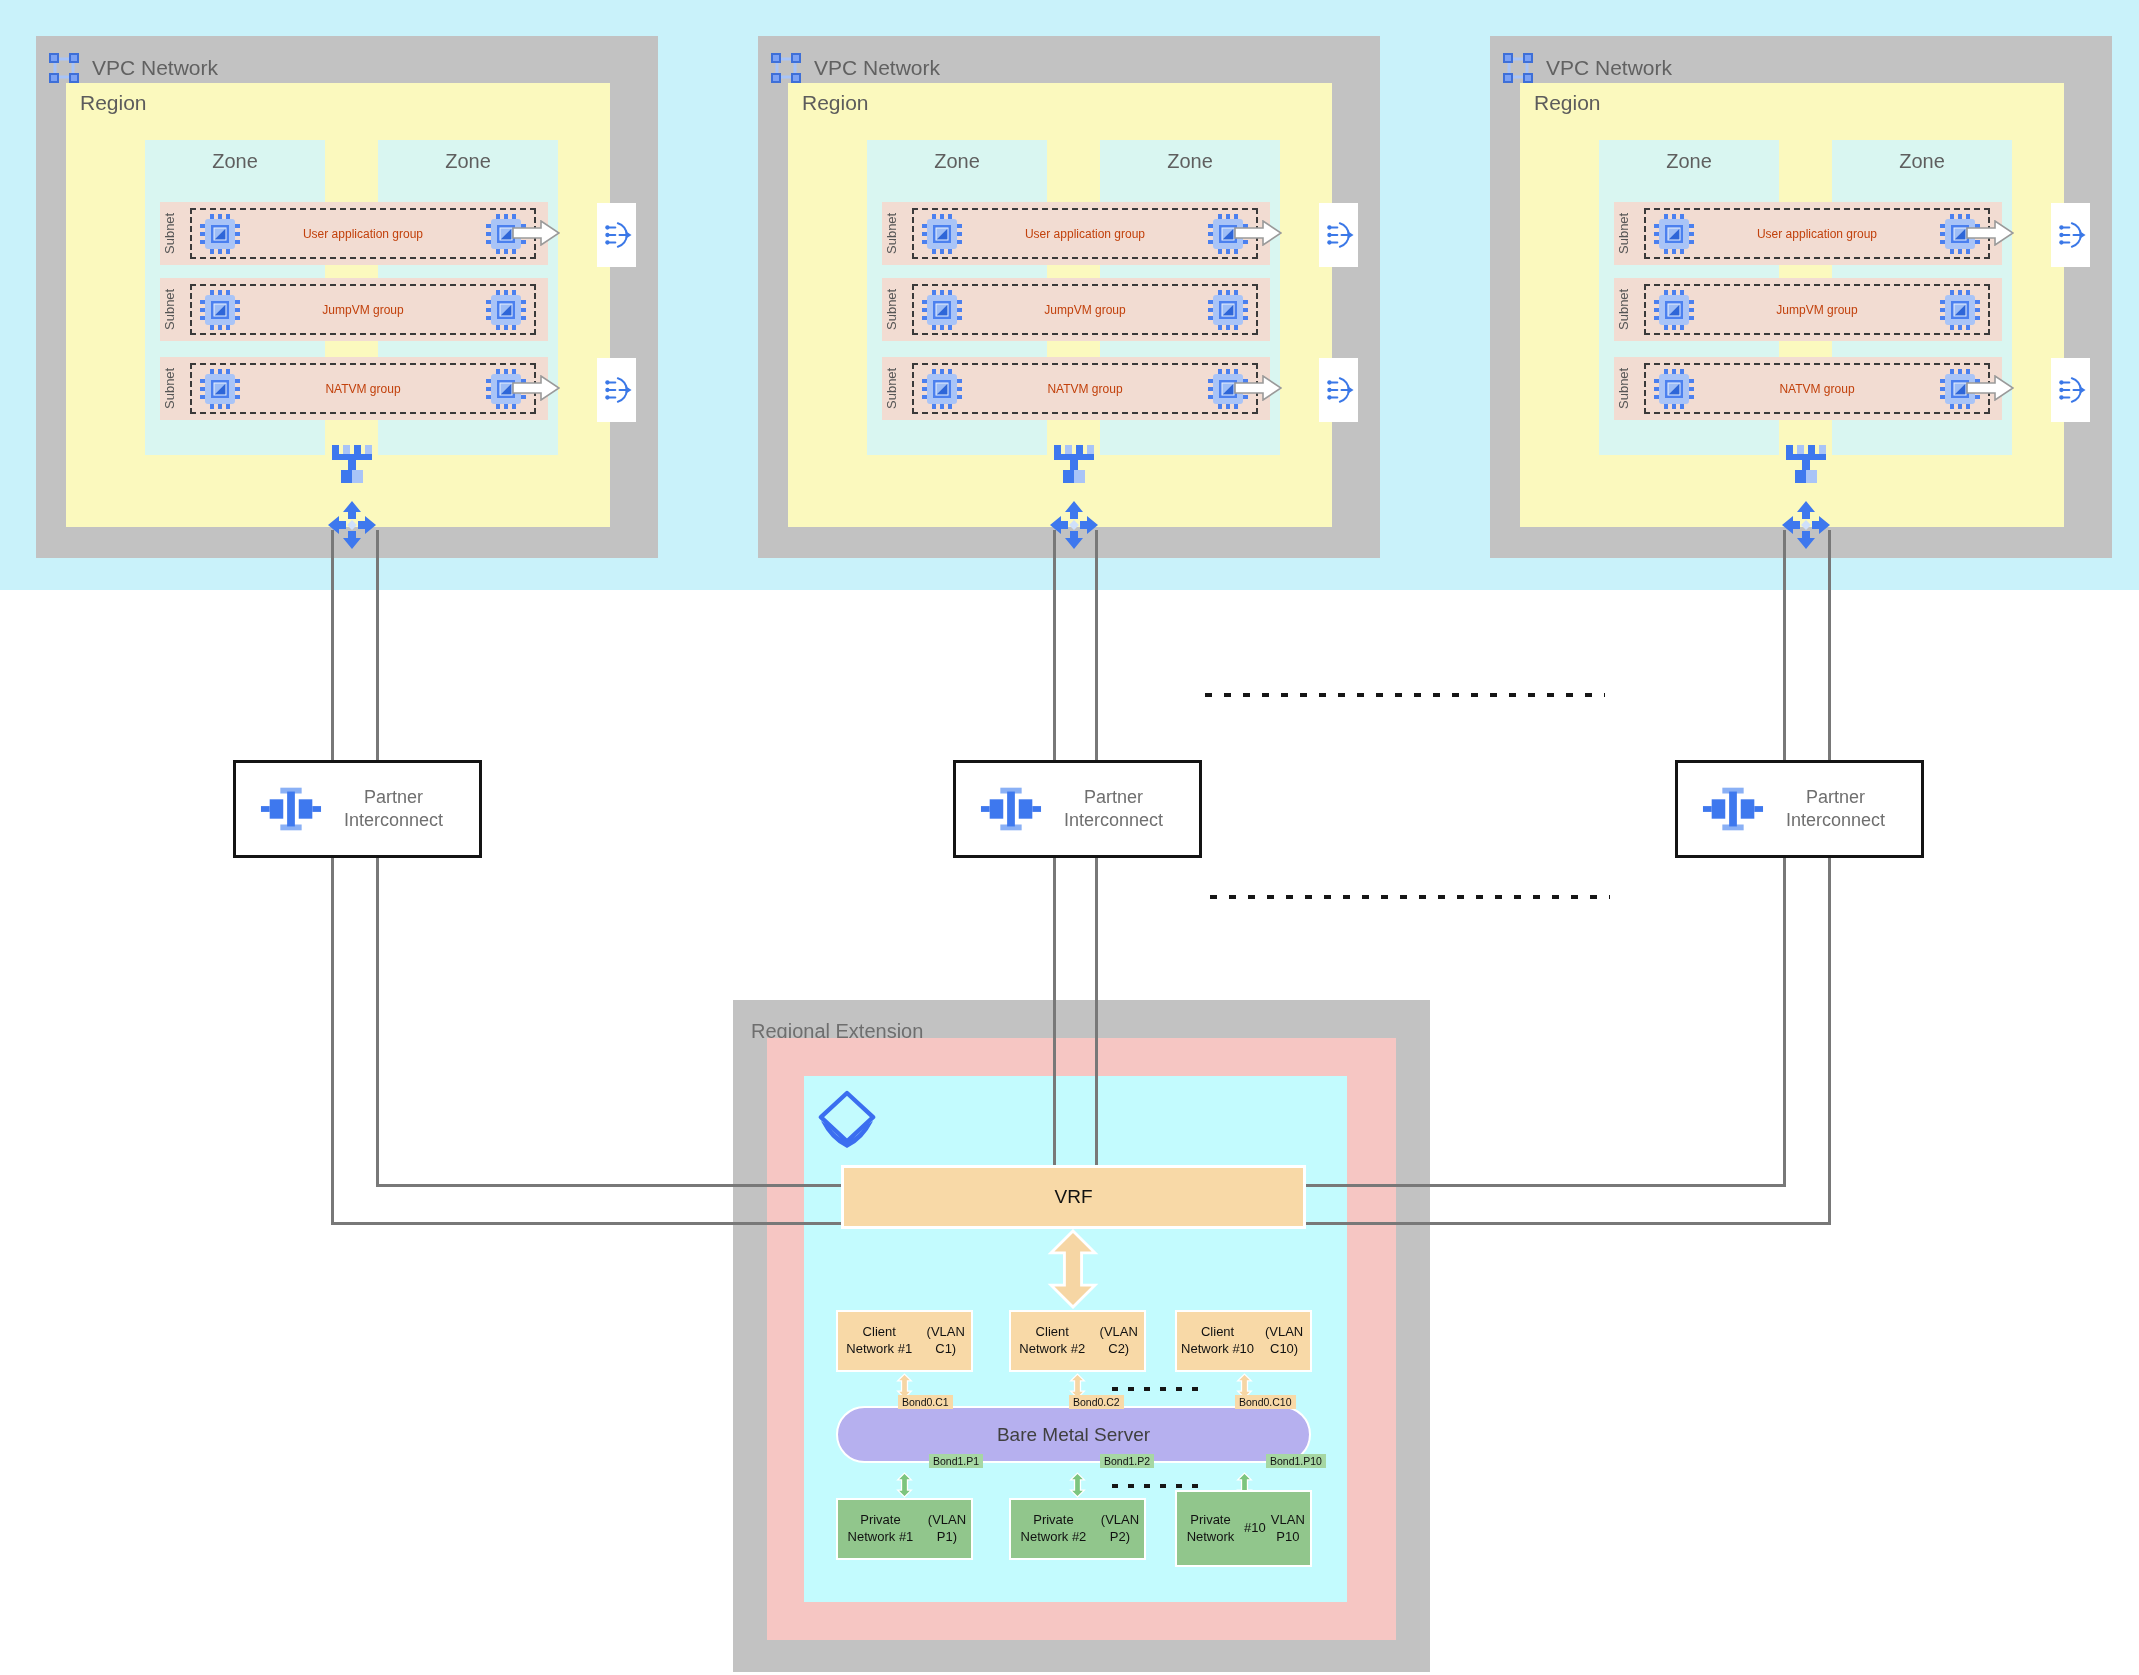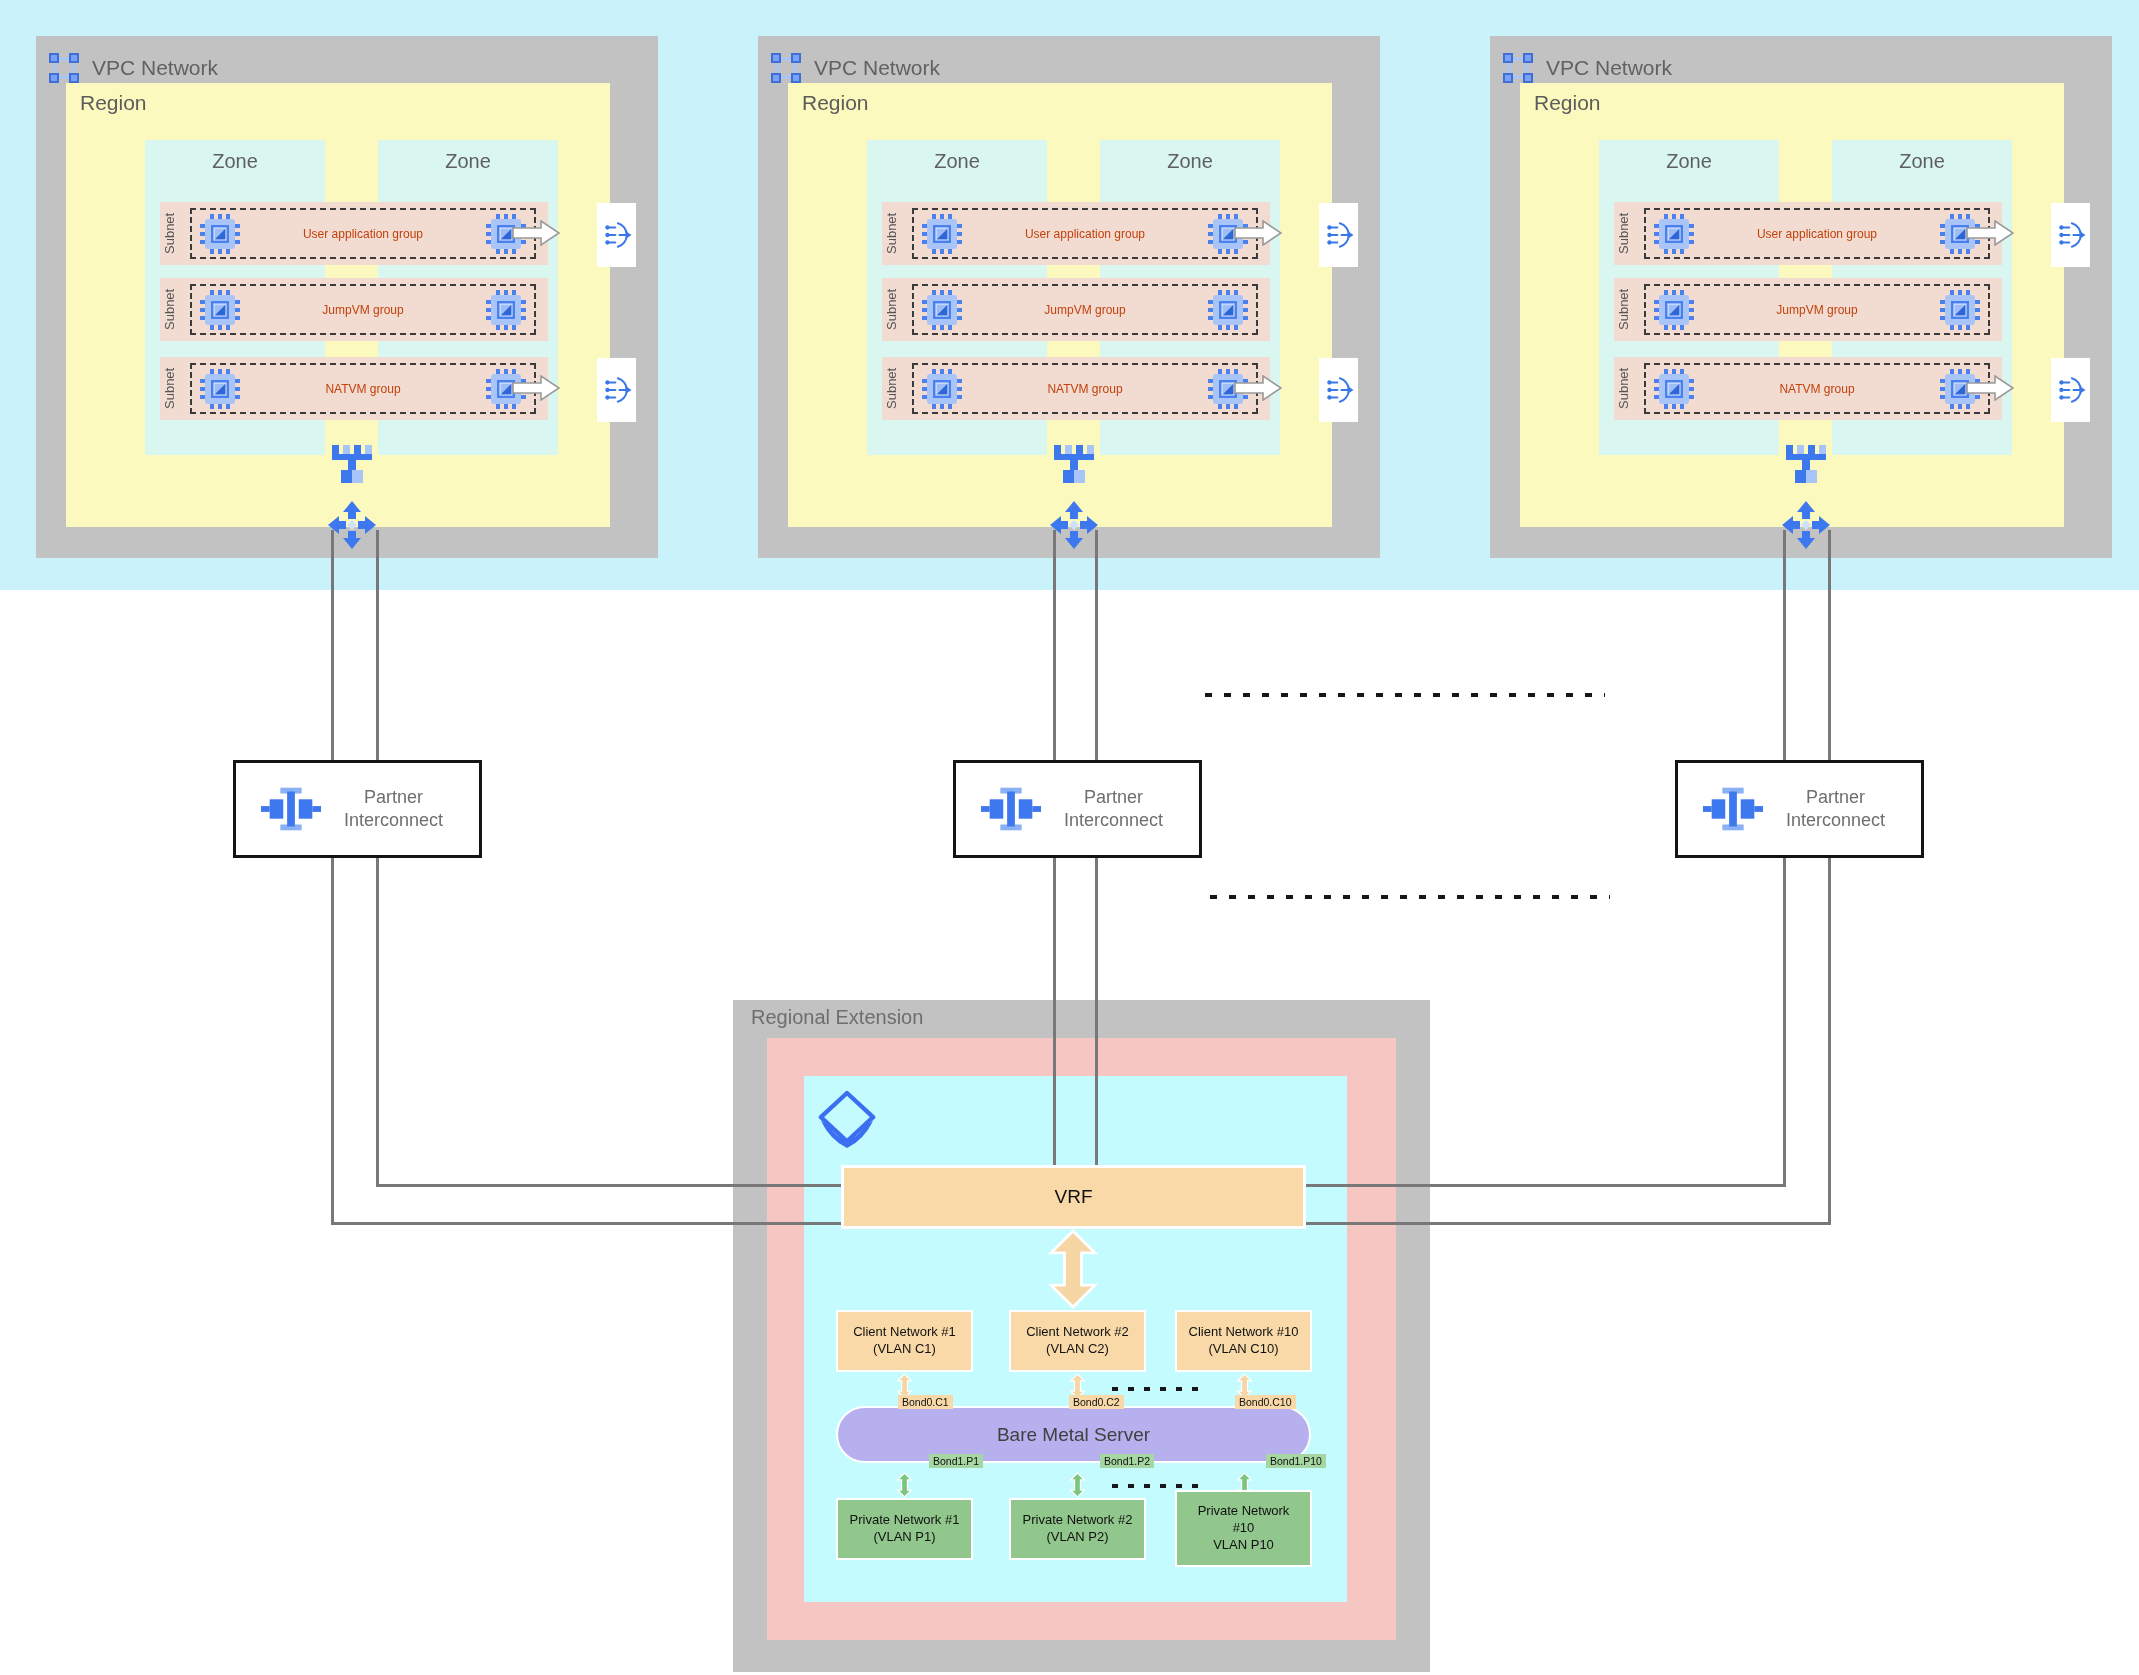--- a/index.html
+++ b/index.html
@@ -2,21 +2,21 @@
 <html><head>
 <meta charset="utf-8">
 <style>
   html,body{margin:0;padding:0;background:#fff;}
   .canvas{position:relative;width:2139px;height:1675px;background:#ffffff;overflow:hidden;
           font-family:"Liberation Sans", sans-serif;}
 
   
   .top-band{position:absolute;left:0;top:0;width:2139px;height:590px;background:#c9f2fa;z-index:0;}
   .re-gray{position:absolute;left:733px;top:1000px;width:697px;height:672px;background:#c2c2c2;z-index:0;}
-  .re-title{position:absolute;left:18px;top:6px;font-size:20px;color:#6e6e6e;}
+  .re-title{position:absolute;left:18px;top:20px;font-size:20px;color:#6e6e6e;}
   .re-pink{position:absolute;left:767px;top:1038px;width:629px;height:602px;background:#f6c6c3;z-index:0;}
   .re-cyan{position:absolute;left:804px;top:1076px;width:543px;height:526px;background:#c3fbfe;z-index:0;}
 
   
   .line{position:absolute;background:#787878;z-index:2;}
   .line.v{width:3px;}
   .line.h{height:3px;}
   .dots{position:absolute;height:4px;z-index:2;
         background:repeating-linear-gradient(90deg,#161616 0 7px,transparent 7px 19px);}
   .dots-sm{position:absolute;height:4px;z-index:4;
@@ -55,21 +55,21 @@
       box-sizing:border-box;display:flex;align-items:center;z-index:3;}
   .ic-ix{width:62px;height:48px;margin-left:24px;flex:0 0 auto;}
   .pi-text{flex:1;text-align:center;margin-right:14px;font-size:18px;color:#6f6f6f;line-height:1.3;}
 
   
   .ic-layers{position:absolute;left:818px;top:1090px;width:58px;height:64px;z-index:3;}
   .vrf{position:absolute;left:841px;top:1165px;width:459px;height:58px;background:#f8d9a7;
        border:3px solid #fff;display:flex;align-items:center;justify-content:center;
        font-size:19px;color:#111;z-index:3;}
   .big-arrow{position:absolute;left:1045px;top:1229px;width:56px;height:80px;z-index:3;}
-  .netbox{position:absolute;width:137px;display:flex;flex-direction:column;align-items:center;
+  .netbox{position:absolute;width:137px;display:flex;flex-direction:row;align-items:center;
           justify-content:center;text-align:center;font-size:13px;color:#111;line-height:1.3;
           border:2px solid #fff;box-sizing:border-box;z-index:3;}
   .cn{top:1310px;height:62px;background:#f8d9a7;}
   .pn{top:1498px;height:62px;background:#91c68c;}
   .pn.tall{top:1490px;height:77px;}
   .nx1{left:836px;} .nx2{left:1009px;} .nx3{left:1175px;}
   .sm-arrow{position:absolute;width:17px;height:26px;z-index:3;}
   .arr-o{fill:#f6d6a4;} .arr-g{fill:#7cc57e;}
   .sa-top{top:1373px;} .sa-bot{top:1472px;}
   .sx1{left:896px;} .sx2{left:1069px;} .sx3{left:1236px;}

